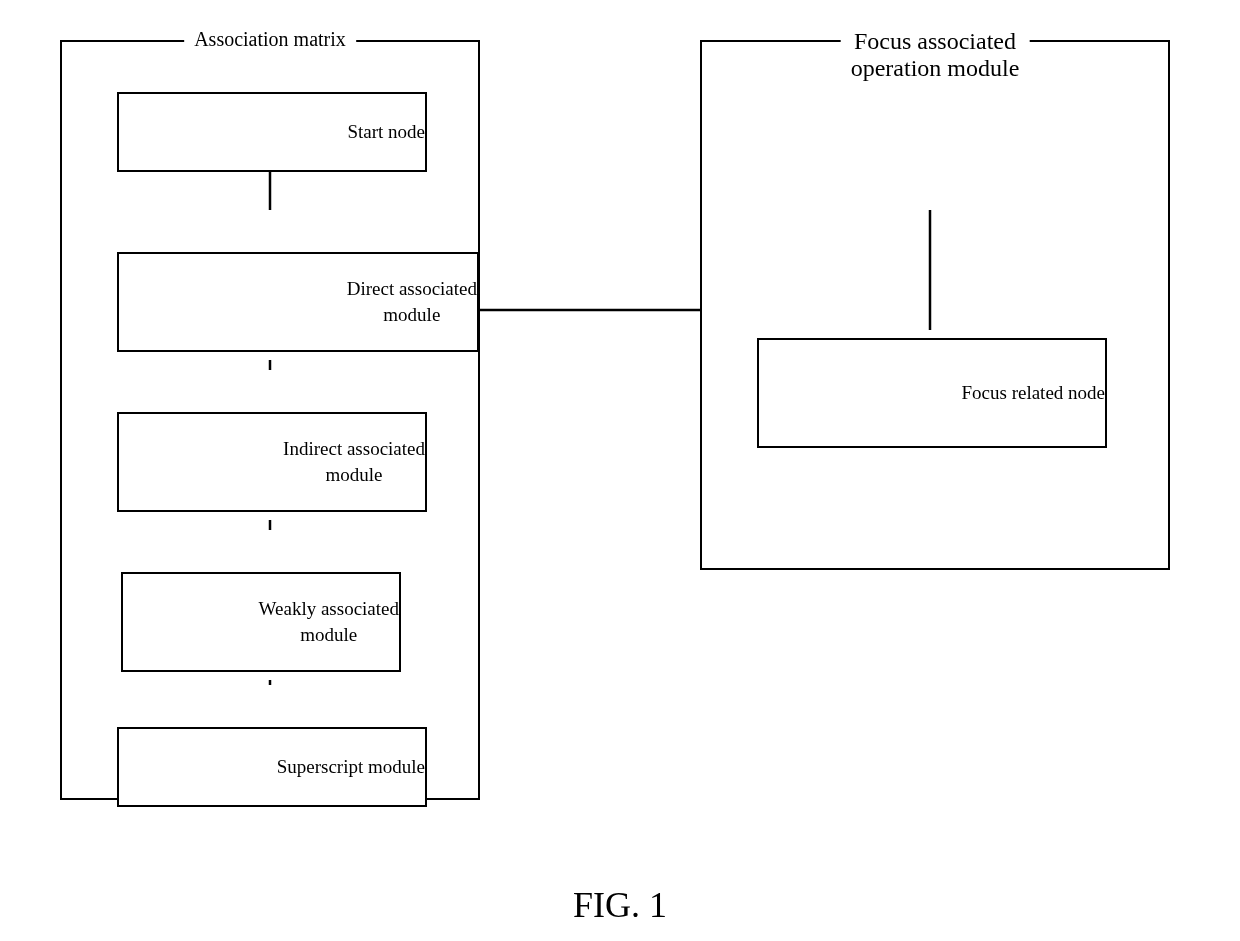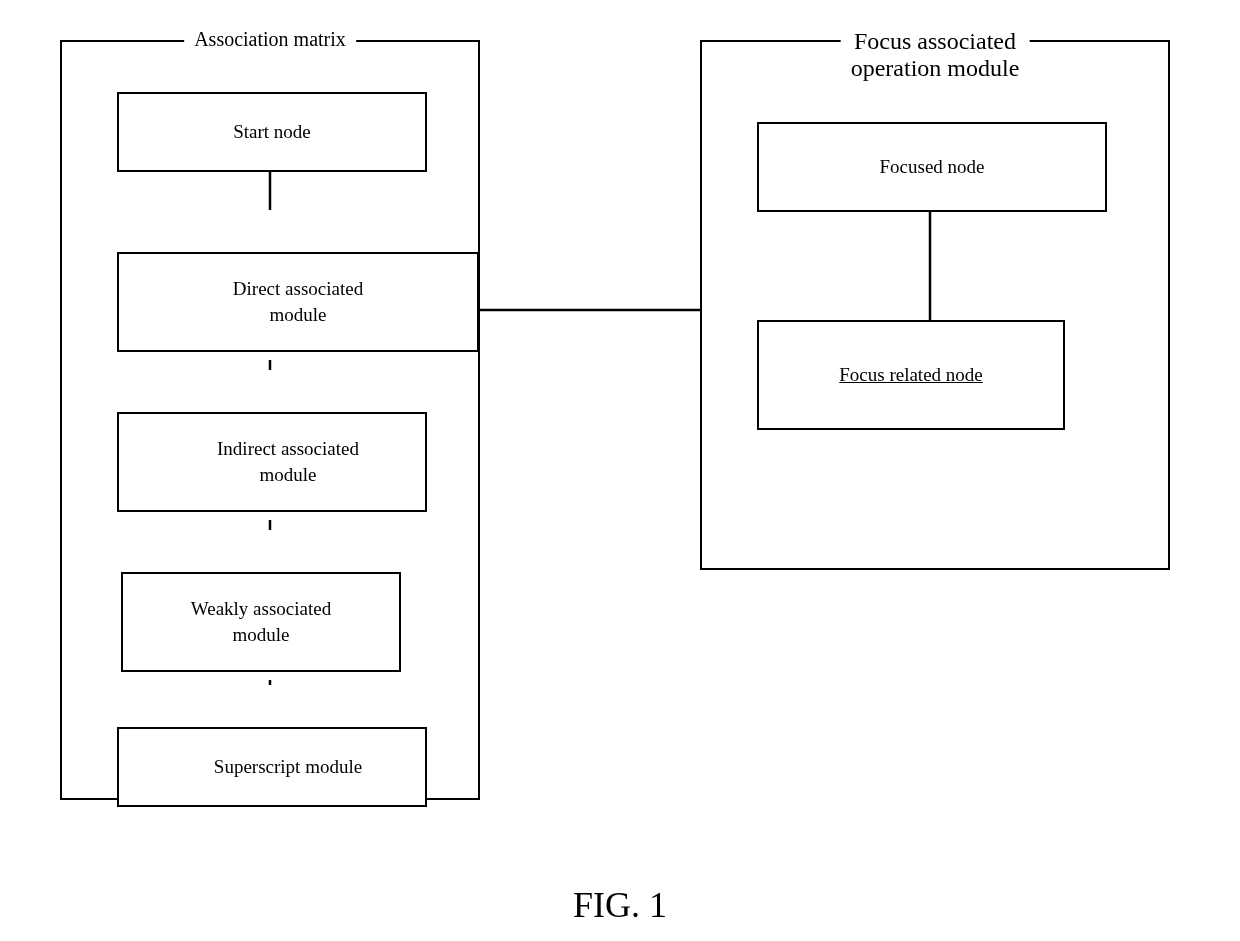--- a/index.html
+++ b/index.html
@@ -68,21 +68,21 @@
       white-space: nowrap;
       text-align: center;
     }
 
     
     .flow-box {
       position: absolute;
       border: 2.5px solid #000;
       display: flex;
       align-items: center;
-      justify-content: center;
+      justify-content: flex-end;
       text-align: center;
       font-size: 19px;
       line-height: 1.35;
       background: #fff;
     }
 
     
     .box-start {
       left: 55px;
       top: 50px;
@@ -123,24 +123,23 @@
     
     .box-focused {
       left: 55px;
       top: 80px;
       width: 350px;
       height: 90px;
     }
 
     .box-focus-related {
       left: 55px;
-      top: 278px;
-      width: 308px;
+      top: 296px;
+      width: 350px;
       height: 110px;
-      text-decoration: underline;
     }
 
     
     .connector-svg {
       position: absolute;
       top: 0;
       left: 0;
       width: 1240px;
       height: 860px;
       pointer-events: none;
@@ -195,23 +194,20 @@
     </div>
 
     <div class="flow-box box-superscript">
       <span>Superscript module</span>
     </div>
   </div>
 
   <div class="right-panel">
     <span class="right-panel-title">Focus associated<br>operation module</span>
 
-    <div class="flow-box box-focused">
-      <span>Focused node</span>
-    </div>
 
     <div class="flow-box box-focus-related">
       <span>Focus related node</span>
     </div>
   </div>
 
 </div>
 
 <div class="figure-caption">FIG. 1</div>
 

